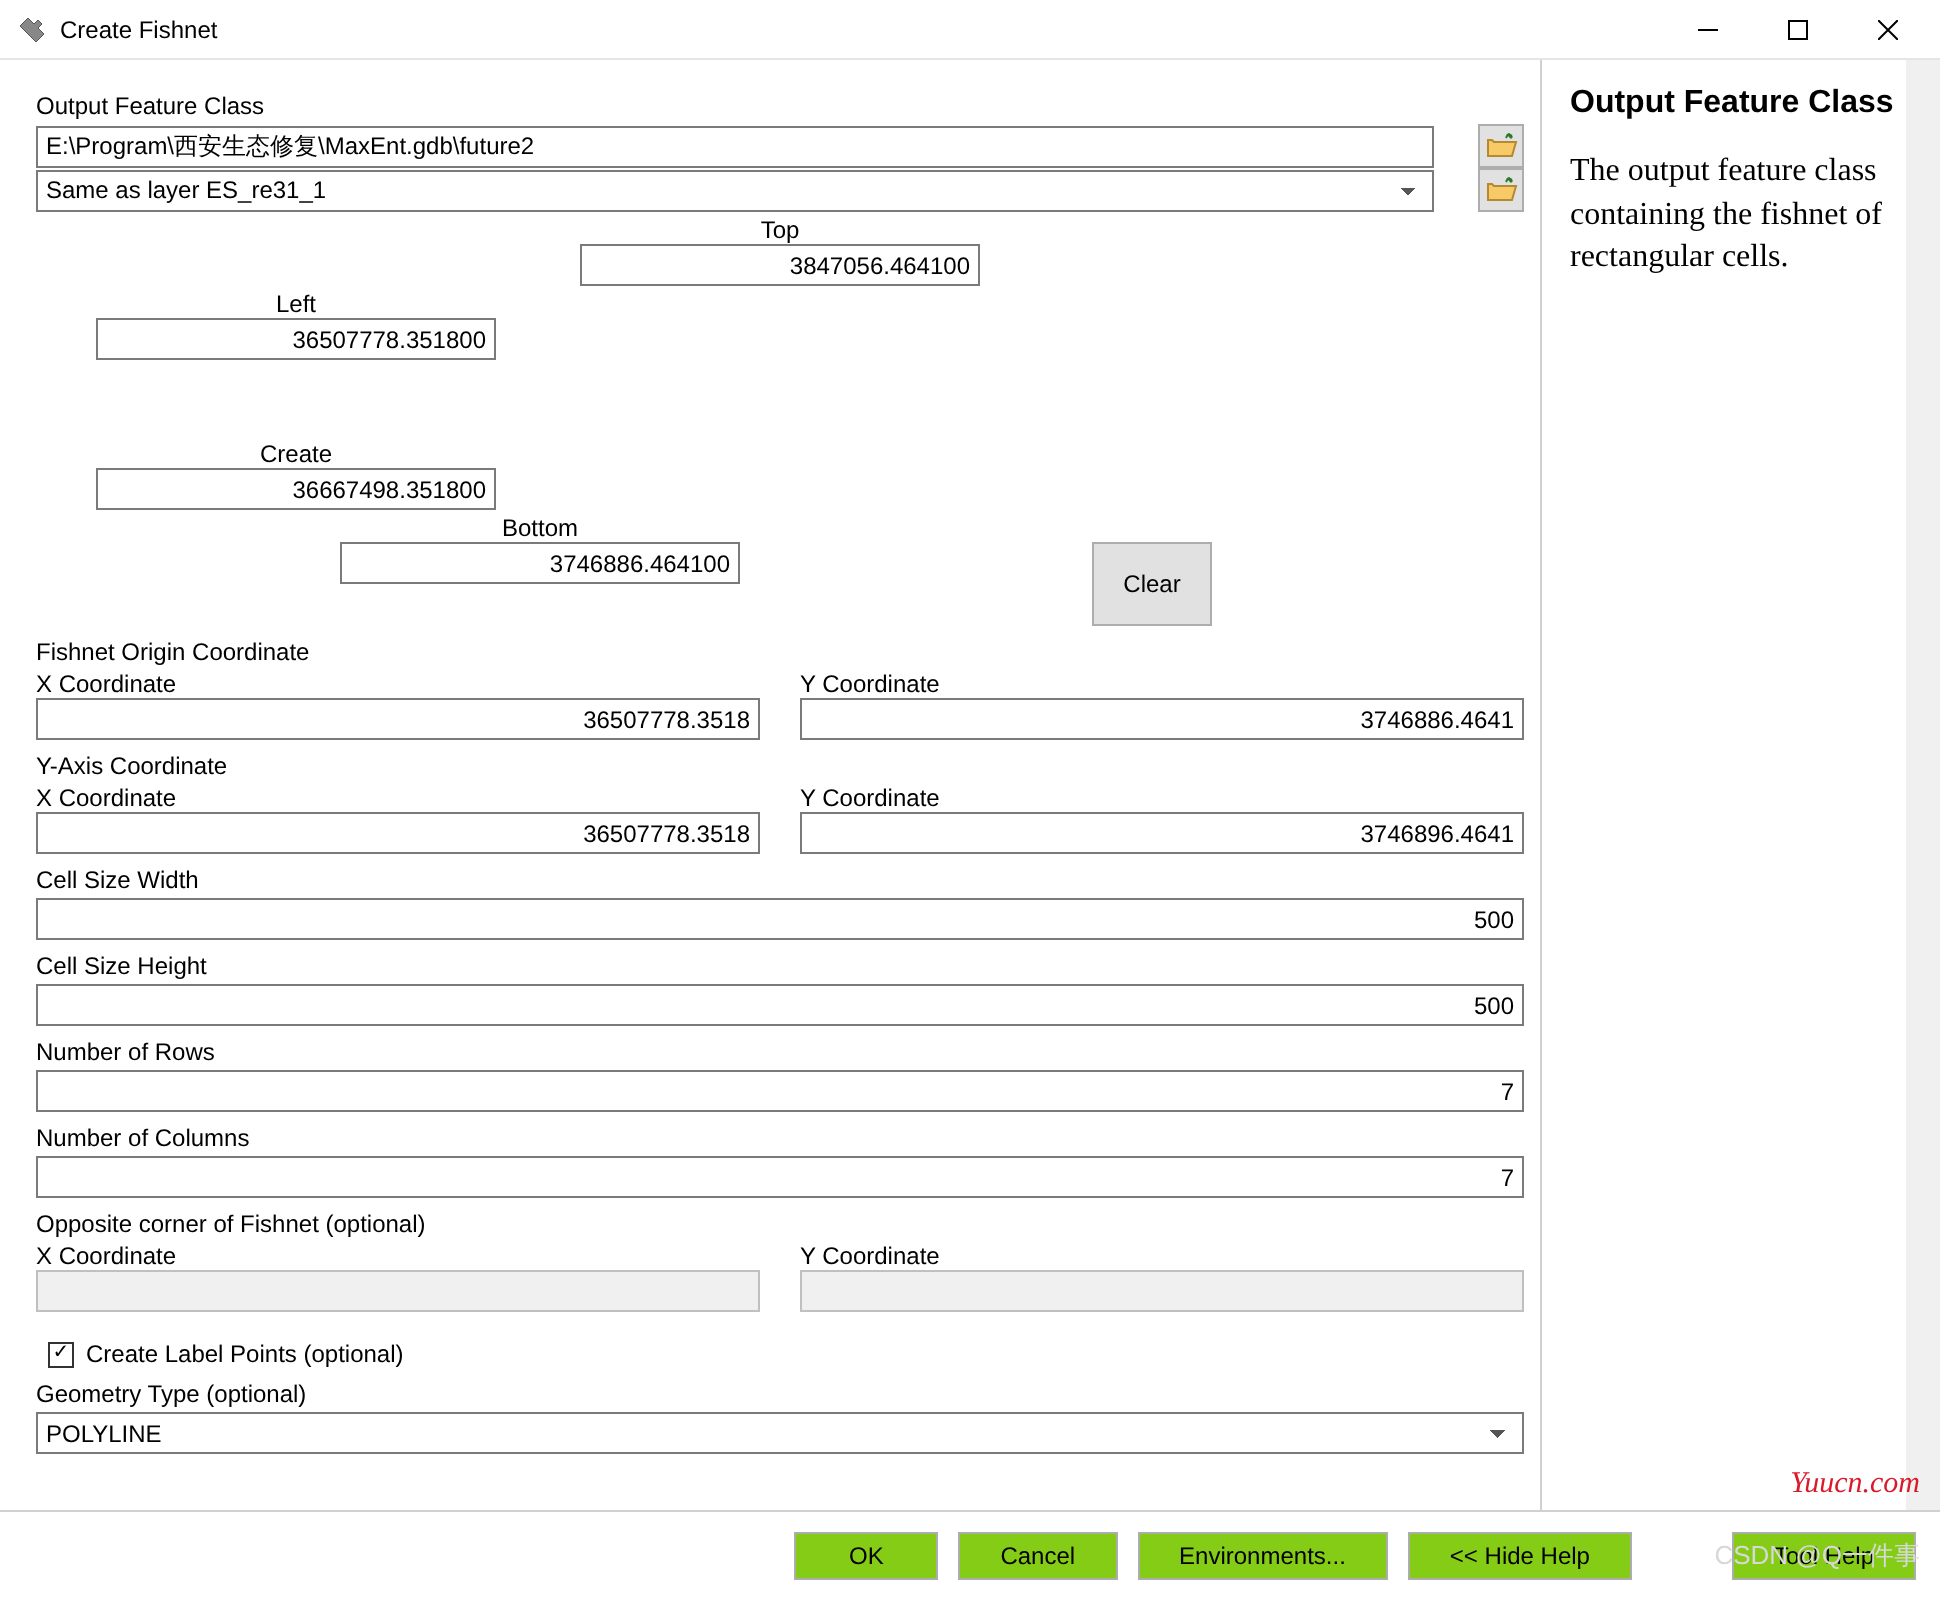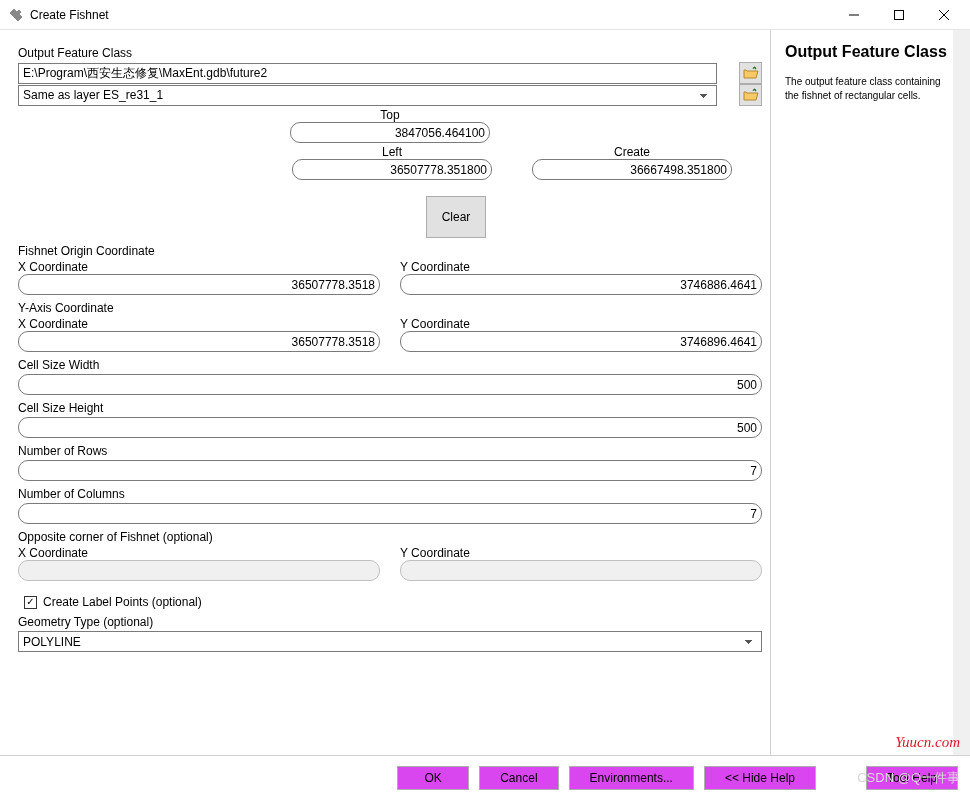--- a/index.html
+++ b/index.html
@@ -9,40 +9,40 @@
 .titlebar .title { flex: 1; }
 .winbtns { display: flex; }
 .winbtn { width: 45px; height: 28px; display: flex; align-items: center; justify-content: center; }
 .main { display: flex; height: 725px; }
 .form-pane { width: 770px; position: relative; padding: 10px 8px 10px 18px; overflow-y: auto; }
 .form-pane::-webkit-scrollbar { width: 17px; }
 .form-pane::-webkit-scrollbar-track { background: #f0f0f0; }
 .form-pane::-webkit-scrollbar-thumb { background: #cdcdcd; }
 .help-pane { flex: 1; border-left: 1px solid #d0d0d0; padding: 12px 14px; position: relative; }
 .help-pane h2 { font-size: 16px; font-weight: bold; margin: 0 0 14px 0; line-height: 1.2; }
-.help-pane p { margin: 0; font-size: 10px; line-height: 1.35; }
+.help-pane p { margin: 0; font-size: 16px; line-height: 1.35; font-family: Liberation Serif, serif; }
 .help-scroll { position: absolute; right: 0; top: 0; width: 17px; height: 100%; background: #f0f0f0; }
 .lbl { display: block; margin: 6px 0 2px 0; }
 .row { display: flex; align-items: center; gap: 22px; }
 input.text, select.text { width: 100%; height: 21px; border: 1px solid #7a7a7a; padding: 0 4px; background: #fff; }
-input.num { text-align: right; border-radius: 10px; }
+input.num { text-align: right; }
 input.ro { background: #f0f0f0; border: 1px solid #c0c0c0; }
 .folder-btn { width: 24px; height: 22px; border: 1px solid #adadad; background: #e1e1e1; display: flex; align-items: center; justify-content: center; padding: 0; }
 .extent-box { margin: 2px 0 4px 0; }
 .ext-row { display: flex; justify-content: center; gap: 40px; margin: 2px 0; }
 .ext-cell { display: flex; flex-direction: column; align-items: center; width: 200px; }
 .ext-cell input { width: 200px; }
 .clear-btn { width: 60px; height: 42px; border: 1px solid #adadad; background: #e1e1e1; margin-left: auto; margin-right: 4px; display: block; }
 .coord-row { display: flex; gap: 20px; margin-top: 2px; }
 .coord-col { flex: 1; }
 .chk-row { display: flex; align-items: center; gap: 6px; margin: 14px 0 4px 6px; }
 .chk { width: 13px; height: 13px; border: 1px solid #333; display: inline-flex; align-items: center; justify-content: center; font-size: 10px; line-height: 1; }
 .footer { height: 44px; border-top: 1px solid #d0d0d0; display: flex; align-items: center; padding: 0 12px; gap: 10px; background: #fff; position: absolute; bottom: 0; left: 0; right: 0; }
 .footer .spacer { flex: 1; }
-.btn { height: 24px; min-width: 72px; padding: 0 20px; border: 1px solid #adadad; background: #d946ef; }
+.btn { height: 24px; min-width: 72px; padding: 0 20px; border: 1px solid #adadad; background: #84cc16; }
 .watermark1 { position: absolute; right: 10px; bottom: 48px; color: #d91a2a; font-size: 15px; font-style: italic; font-family: Georgia, serif; pointer-events: none; }
 .watermark2 { position: absolute; right: 10px; bottom: 12px; color: #d8d8d8; font-size: 13px; pointer-events: none; }
 select.text { appearance: none; background-image: linear-gradient(45deg, transparent 50%, #555 50%), linear-gradient(135deg, #555 50%, transparent 50%); background-position: calc(100% - 12px) 8px, calc(100% - 8px) 8px; background-size: 4px 4px, 4px 4px; background-repeat: no-repeat; padding-right: 20px; }
 </style>
 </head>
 <body>
 
 <div class="titlebar">
   <svg class="hammer" viewBox="0 0 16 16">
       <path d="M2 6 L6 2 L9 5 L11 3 L13 5 L11 7 L14 10 L10 14 L5 9 L2 6 Z" fill="#888" stroke="#555" stroke-width="0.5"></path>
@@ -97,31 +97,35 @@
       </button>
     </div>
 
     <div class="extent-box">
       <div class="ext-row">
         <div class="ext-cell">
           <span>Top</span>
           <input class="text num" value="3847056.464100" style="">
         </div>
       </div>
-      <div class="ext-row" style="justify-content:flex-end;padding:0 30px;">
+      <div class="ext-row" style="justify-content:flex-start;padding:0 30px;flex-direction:column;">
         <div class="ext-cell">
           <span>Left</span>
           <input class="text num" value="36507778.351800" style="">
         </div>
         <div class="ext-cell">
           <span>Create</span>
           <input class="text num" value="36667498.351800" style="">
         </div>
       </div>
       <div class="ext-row">
+        <div class="ext-cell">
+          <span>Bottom</span>
+          <input class="text num" value="3746886.464100" style="">
+        </div>
         <div class="ext-cell" style="justify-content:flex-end;">
           <span>&nbsp;</span>
           <button class="clear-btn">Clear</button>
         </div>
       </div>
     </div>
 
     <span class="lbl">Fishnet Origin Coordinate</span>
     <div class="coord-row">
       <div class="coord-col">

